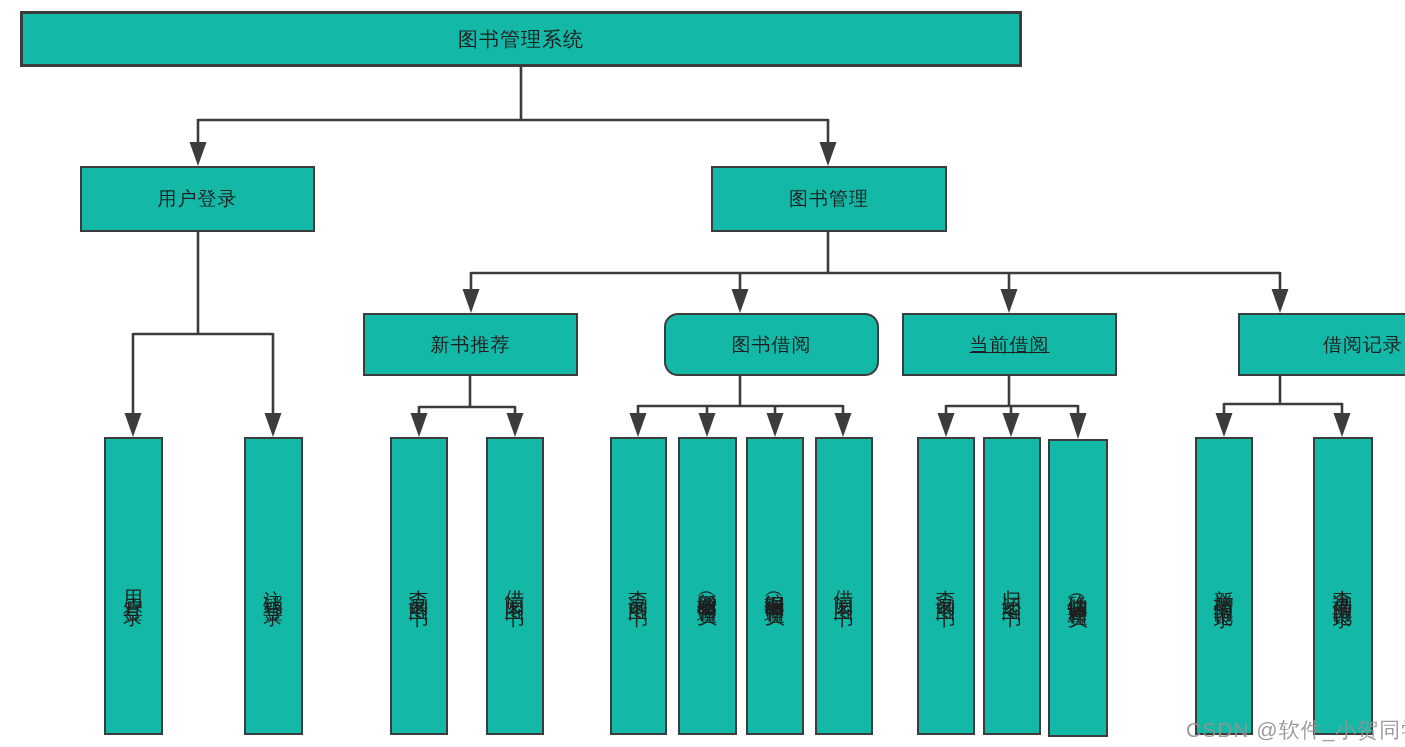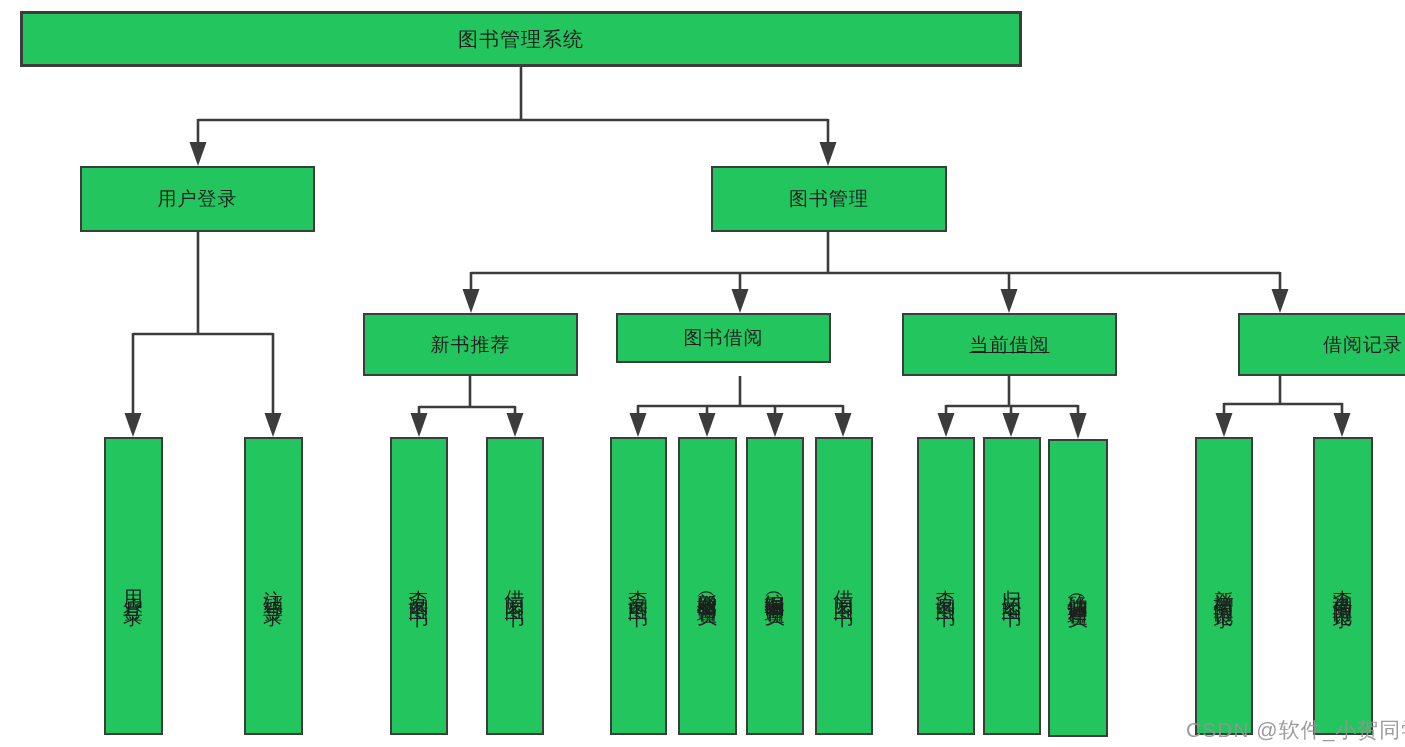--- a/index.html
+++ b/index.html
@@ -16,21 +16,21 @@
   }
   svg.connectors {
     position: absolute;
     left: 0; top: 0;
     width: 1405px; height: 747px;
     z-index: 1;
   }
   .node {
     position: absolute;
     box-sizing: border-box;
-    background: #22c55e;
+    background: #14b8a6;
     border: 2px solid #3c3c3c;
     display: flex;
     align-items: center;
     justify-content: center;
     z-index: 2;
     font-size: 19px;
     letter-spacing: 1px;
     color: #1f1f1f;
   }
   .node.root {
@@ -115,21 +115,21 @@
   <div class="node" style="left:80px; top:166px; width:235px; height:66px;">
     <span>用户登录</span>
   </div>
   <div class="node" style="left:711px; top:166px; width:236px; height:66px;">
     <span>图书管理</span>
   </div>
 
   <div class="node" style="left:363px; top:313px; width:215px; height:63px;">
     <span>新书推荐</span>
   </div>
-  <div class="node" style="left:616px; top:313px; width:215px; height:50px;">
+  <div class="node" style="left:664px; top:313px; width:215px; height:63px;border-radius:14px;">
     <span>图书借阅</span>
   </div>
   <div class="node" style="left:902px; top:313px; width:215px; height:63px;text-decoration:underline;">
     <span>当前借阅</span>
   </div>
   <div class="node" style="left:1238px; top:313px; width:250px; height:63px;">
     <span>借阅记录</span>
   </div>
 
   <div class="node leaf" style="left:104px; top:437px; width:59px; height:298px;">

